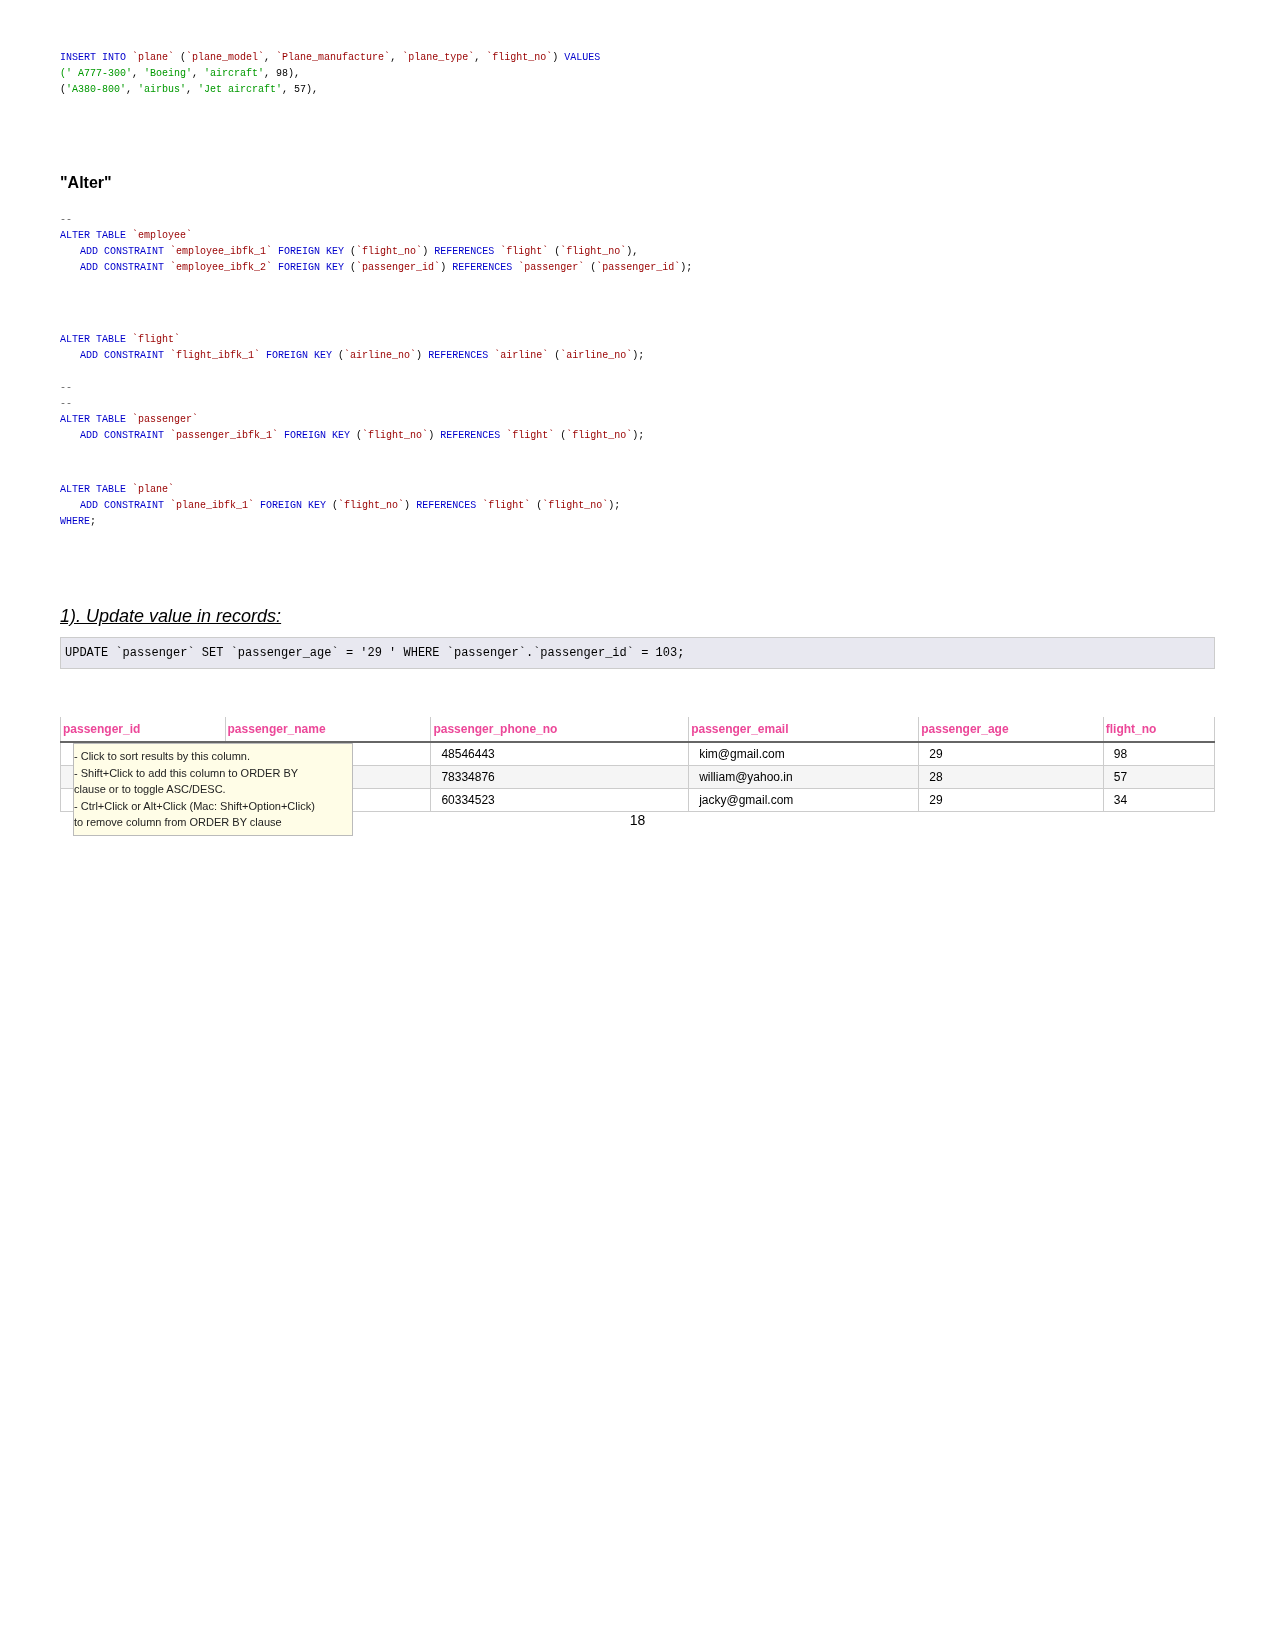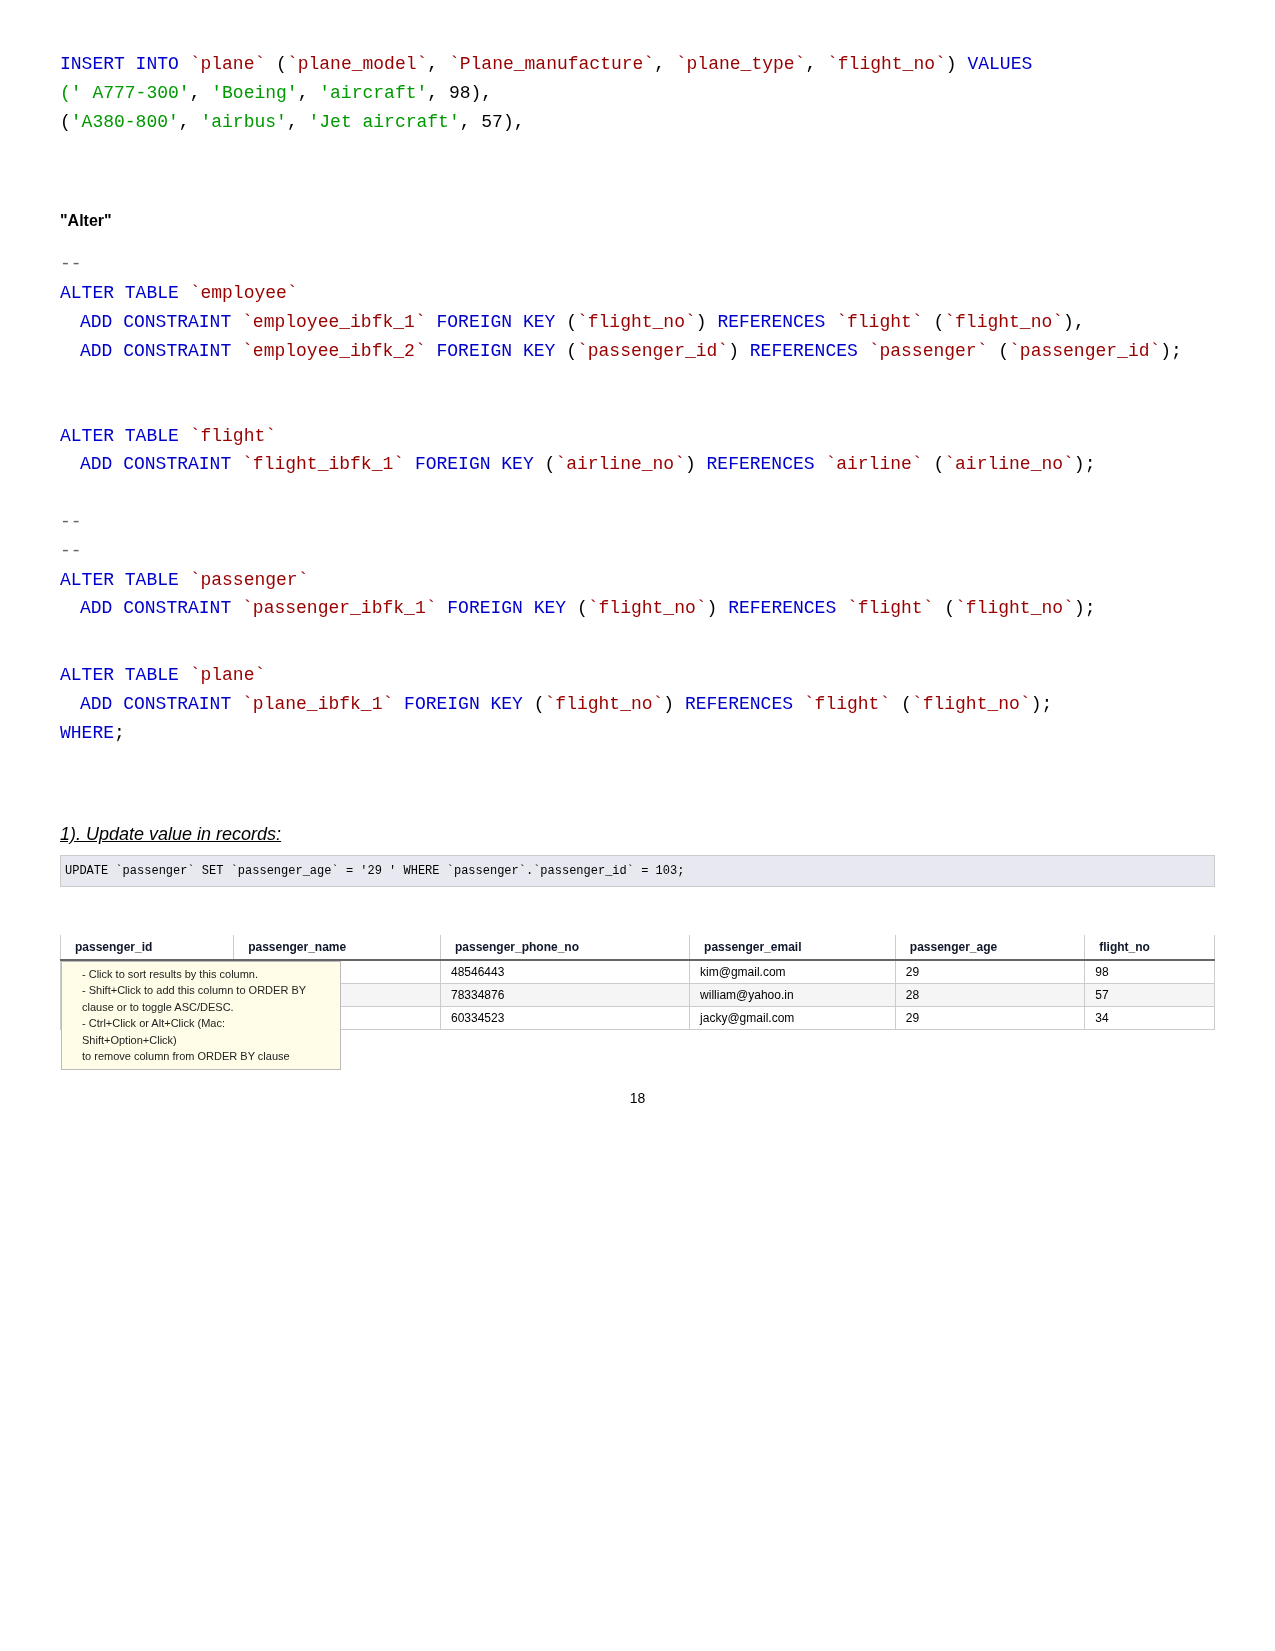--- a/index.html
+++ b/index.html
@@ -6,21 +6,21 @@
     body {
       background: #fff;
       font-family: Arial, sans-serif;
       width: 1275px;
       min-height: 1651px;
       padding: 40px 60px;
       color: #000;
     }
     .code-block {
       font-family: 'Courier New', Courier, monospace;
-      font-size: 18px;
+      font-size: 10px;
       line-height: 1.6;
       background: #fff;
       padding: 10px 0;
       color: #000;
     }
     .code-block .kw { color: #0000cc; font-weight: normal; }
     .code-block .bt { color: #990000; }
     .code-block .str { color: #009900; }
     .section-heading {
       font-size: 16px;
@@ -46,52 +46,51 @@
     }
     table.result-table {
       border-collapse: collapse;
       width: 100%;
       font-size: 13px;
       margin-top: 10px;
     }
     table.result-table th {
       background: #fff;
       border-bottom: 2px solid #666;
-      padding: 5px 14px;
+      padding: 5px 2px;
       text-align: left;
       font-weight: bold;
       font-size: 12px;
-      color: #0f172a;
+      color: #ec4899;
       border-right: 1px solid #ccc;
       border-left: 1px solid #ccc;
     }
     table.result-table td {
       border: 1px solid #ccc;
       padding: 4px 10px;
       font-size: 12px;
       vertical-align: top;
     }
     table.result-table tr:nth-child(even) { background: #f5f5f5; }
     table.result-table tr:nth-child(odd) { background: #fff; }
     .tooltip-overlay {
       background: #fffde7;
       border: 1px solid #bbb;
-      padding: 4px 20px;
+      padding: 4px 0;
       font-size: 11px;
       line-height: 1.5;
       position: absolute;
       top: 0;
-      left: 0;
+      left: 12px;
       width: 280px;
       z-index: 10;
       color: #222;
     }
     .page-num {
       text-align: center;
-      margin-top: 60px;
       font-size: 14px;
       color: #000;
     }
     .comment { color: #666; }
     .code-indent { padding-left: 20px; }
   </style>
 </head>
 <body>
 
 

